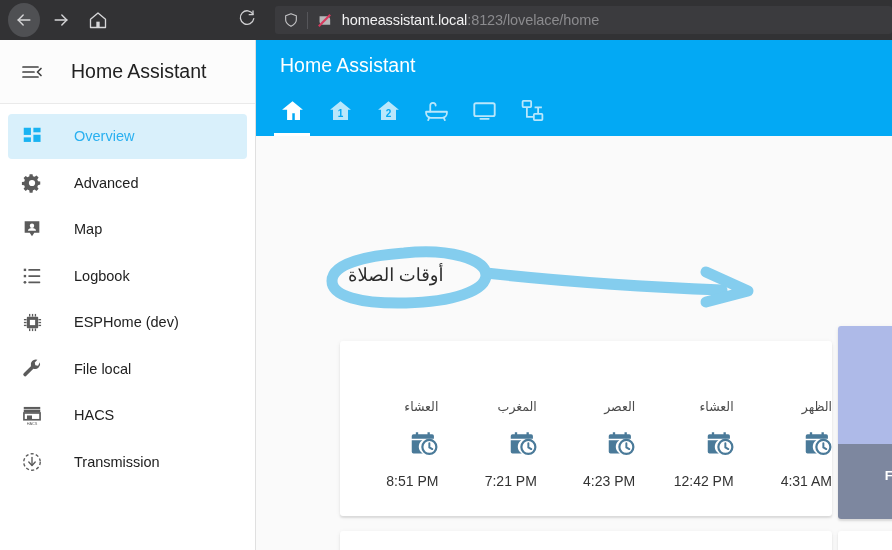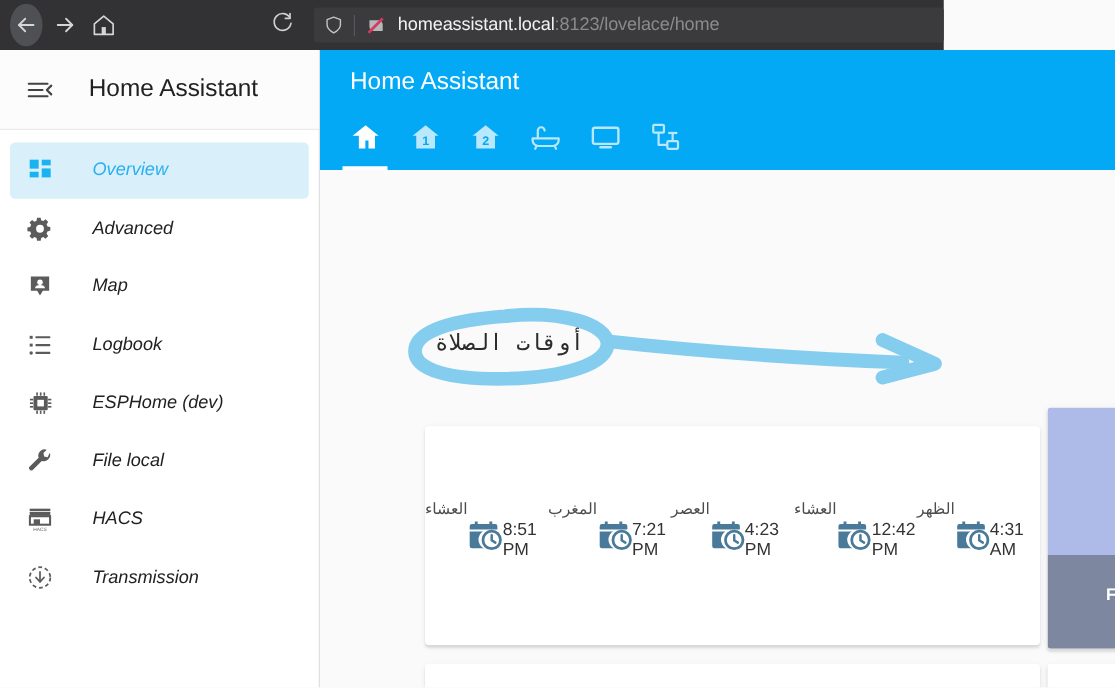--- a/index.html
+++ b/index.html
@@ -6,21 +6,21 @@
   html, body {
     width: 892px; height: 550px;
     overflow: hidden;
     font-family: "Liberation Sans", sans-serif;
     background: #fafafa;
   }
   #app { position: relative; width: 892px; height: 550px; }
 
   
   .browser-bar {
-    position: absolute; left: 0; top: 0; width: 755px; height: 40px;
+    position: absolute; left: 0; top: 0; width: 892px; height: 40px;
     background: #323234;
     display: flex; align-items: center;
   }
   .nav-btn {
     width: 34px; height: 34px; margin-left: 5px;
     display: flex; align-items: center; justify-content: center;
     border-radius: 50%;
   }
   .nav-btn.back { background: #4f5053; margin-left: 8px; }
   .nav-btn svg { display: block; }
@@ -60,21 +60,21 @@
   .nav-list { padding-top: 8px; }
   .nav-item {
     height: 45px; margin: 1.5px 8px; border-radius: 4px;
     display: flex; align-items: center;
   }
   .nav-item .ico {
     width: 24px; height: 24px; margin-left: 12px; flex: 0 0 auto;
     display: flex; align-items: center; justify-content: center;
   }
   .nav-item .label {
-    margin-left: 30px; font-size: 14.5px; color: #212121; font-weight: 400; font-style: italic;
+    margin-left: 30px; font-size: 14.5px; color: #212121; font-weight: 400;
   }
   .nav-item.active { background: #d9f0fb; }
   .nav-item.active .label { color: #2ab0f0; }
 
   
   .ha-main {
     position: absolute; left: 256px; top: 40px; width: 636px; height: 510px;
     background: #fafafa; overflow: hidden;
   }
   .ha-toolbar {
@@ -104,21 +104,21 @@
   .card {
     background: #ffffff; border-radius: 3px;
     box-shadow: 0 2px 2px rgba(0,0,0,0.10), 0 1px 5px rgba(0,0,0,0.06);
     position: absolute;
   }
   .prayer-card { left: 84px; top: 205px; width: 492px; height: 175px; }
   .prayer-row {
     display: flex; position: absolute; left: 0; right: 0; top: 58px;
   }
   .prayer-col {
-    flex: 1; display: flex; flex-direction: row; align-items: flex-start;
+    flex: 1; display: flex; flex-direction: column; align-items: flex-end;
   }
   .prayer-name {
     font-size: 12.5px; color: #4c4c4c;
     font-family: "DejaVu Sans", "Liberation Sans", sans-serif;
     direction: rtl;
   }
   .prayer-ico { margin-top: 15px; width: 28px; height: 28px; }
   .prayer-time {
     margin-top: 16px; font-size: 14px; color: #333333;
   }
@@ -155,21 +155,21 @@
   .who-card {
     left: 582px; top: 395px; width: 128px; height: 160px;
     overflow: hidden;
   }
 
   
   .annot { position: absolute; left: 0; top: 0; pointer-events: none; }
   .annot-text {
     position: absolute; left: 348px; top: 264px;
     font-size: 18px; color: #2c2c2c; direction: rtl;
-    font-family: Liberation Mono, monospace;
+    font-family: Liberation Serif, serif;
   }
 </style>
 </head>
 <body>
 
 <div id="app">
 
   <div class="browser-bar">
     <div class="nav-btn back">
       <span>

